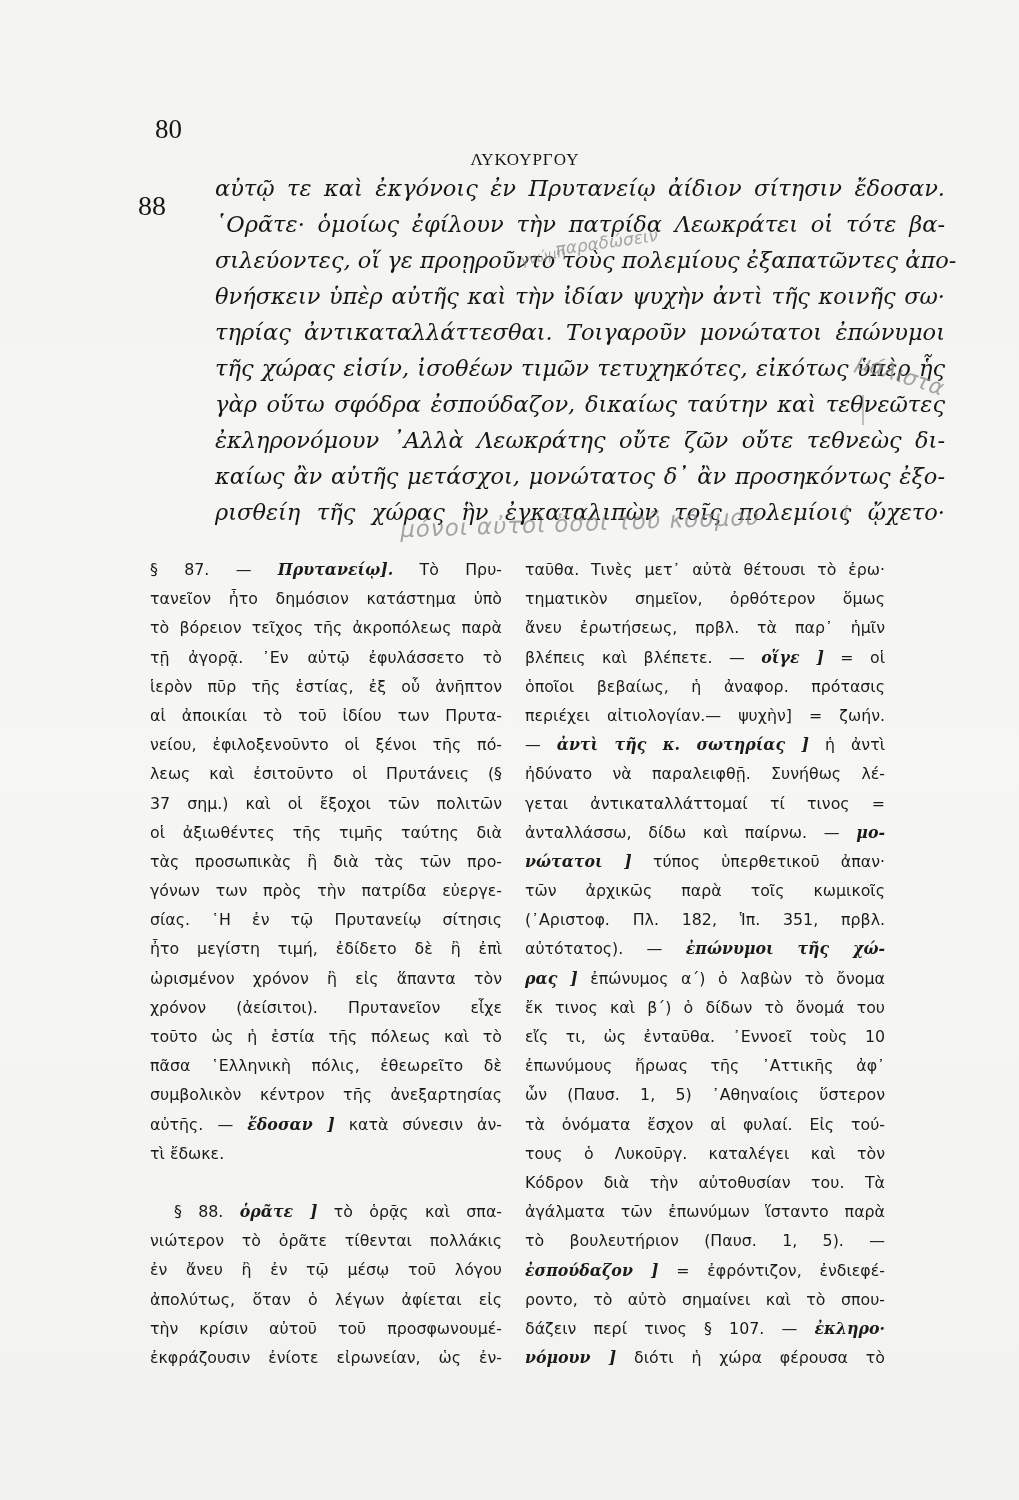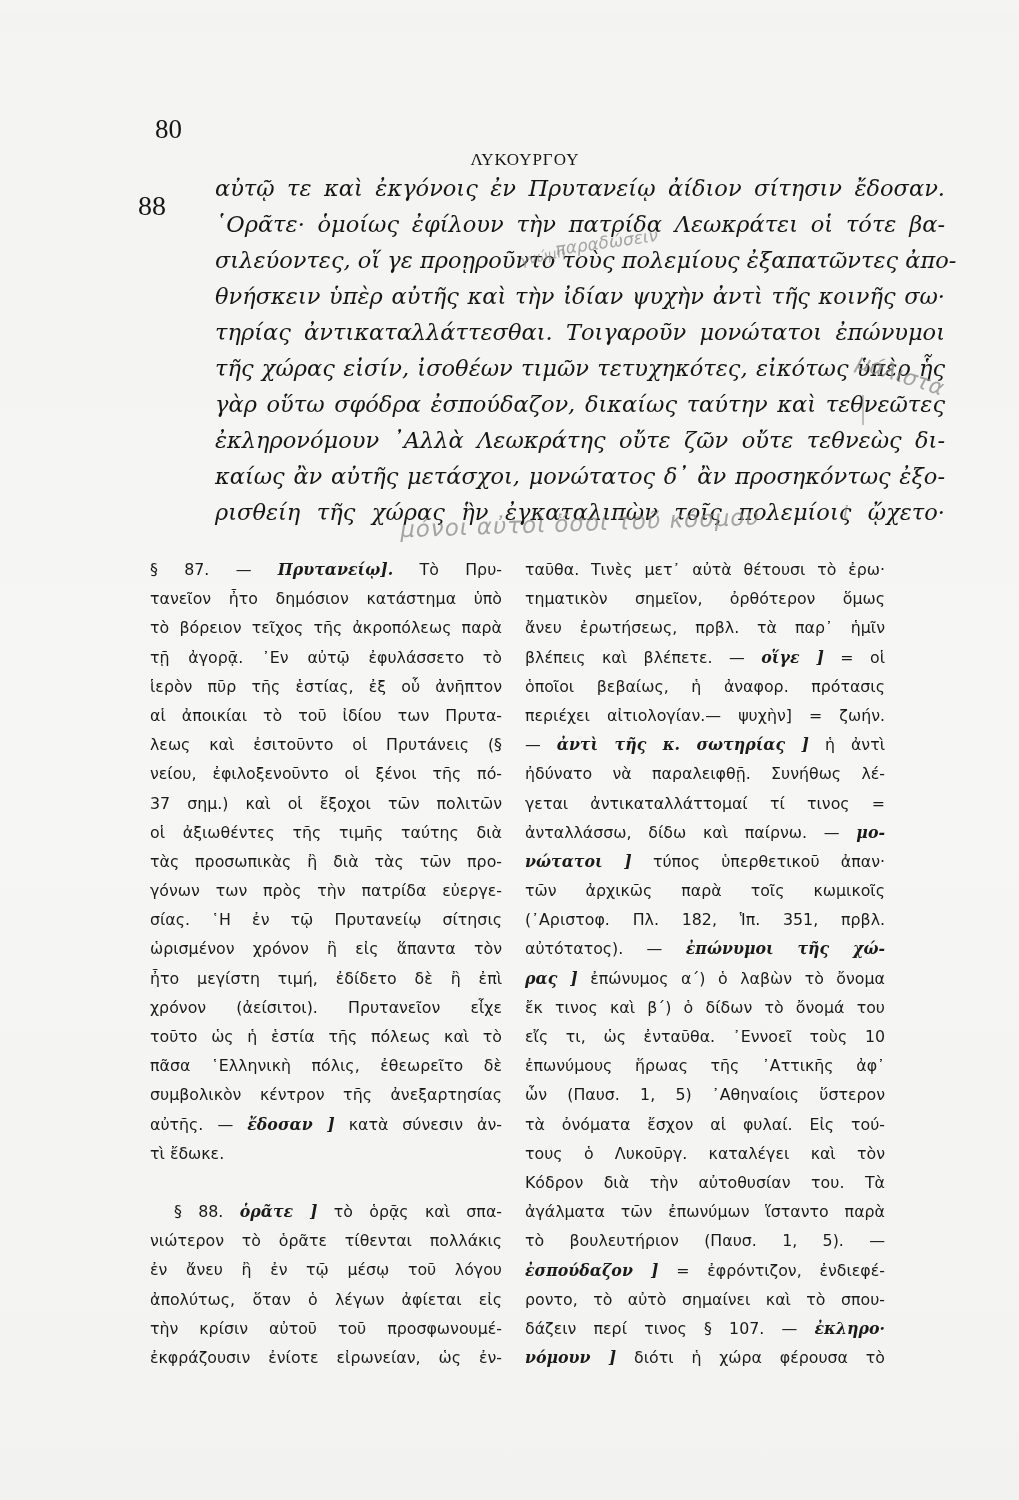--- a/index.html
+++ b/index.html
@@ -88,29 +88,29 @@
   <span class="annot annot-5">ἰ</span>
   <div class="margin-bracket"></div>
 
   <div class="col col-left" id="col-left">
       <div class="cl"><span>§ 87. — </span><span class="bold-lemma">Πρυτανείῳ].</span><span> Τὸ Πρυ-</span></div>
       <div class="cl">τανεῖον ἦτο δημόσιον κατάστημα ὑπὸ</div>
       <div class="cl">τὸ βόρειον τεῖχος τῆς ἀκροπόλεως παρὰ</div>
       <div class="cl">τῇ ἀγορᾷ. ᾿Εν αὐτῷ ἐφυλάσσετο τὸ</div>
       <div class="cl">ἱερὸν πῦρ τῆς ἑστίας, ἐξ οὗ ἀνῆπτον</div>
       <div class="cl">αἱ ἀποικίαι τὸ τοῦ ἰδίου των Πρυτα-</div>
+      <div class="cl">νείου, ἐφιλοξενοῦντο οἱ ξένοι τῆς πό-</div>
       <div class="cl">λεως καὶ ἐσιτοῦντο οἱ Πρυτάνεις (§</div>
-      <div class="cl">νείου, ἐφιλοξενοῦντο οἱ ξένοι τῆς πό-</div>
       <div class="cl">37 σημ.) καὶ οἱ ἔξοχοι τῶν πολιτῶν</div>
       <div class="cl">οἱ ἀξιωθέντες τῆς τιμῆς ταύτης διὰ</div>
       <div class="cl">τὰς προσωπικὰς ἢ διὰ τὰς τῶν προ-</div>
       <div class="cl">γόνων των πρὸς τὴν πατρίδα εὐεργε-</div>
       <div class="cl">σίας. ῾Η ἐν τῷ Πρυτανείῳ σίτησις</div>
+      <div class="cl">ἦτο μεγίστη τιμή, ἐδίδετο δὲ ἢ ἐπὶ</div>
       <div class="cl">ὡρισμένον χρόνον ἢ εἰς ἅπαντα τὸν</div>
-      <div class="cl">ἦτο μεγίστη τιμή, ἐδίδετο δὲ ἢ ἐπὶ</div>
       <div class="cl">χρόνον (ἀείσιτοι). Πρυτανεῖον εἶχε</div>
       <div class="cl">τοῦτο ὡς ἡ ἑστία τῆς πόλεως καὶ τὸ</div>
       <div class="cl">πᾶσα ῾Ελληνικὴ πόλις, ἐθεωρεῖτο δὲ</div>
       <div class="cl">συμβολικὸν κέντρον τῆς ἀνεξαρτησίας</div>
       <div class="cl"><span>αὐτῆς. — </span><span class="bold-lemma">ἔδοσαν ]</span><span> κατὰ σύνεσιν ἀν-</span></div>
       <div class="cl last">τὶ ἔδωκε.</div>
       <div class="gap"></div>
       <div class="cl indent"><span>§ 88. </span><span class="bold-lemma">ὁρᾶτε ]</span><span> τὸ ὁρᾷς καὶ σπα-</span></div>
       <div class="cl">νιώτερον τὸ ὁρᾶτε τίθενται πολλάκις</div>
       <div class="cl">ἐν ἄνευ ἢ ἐν τῷ μέσῳ τοῦ λόγου</div>

